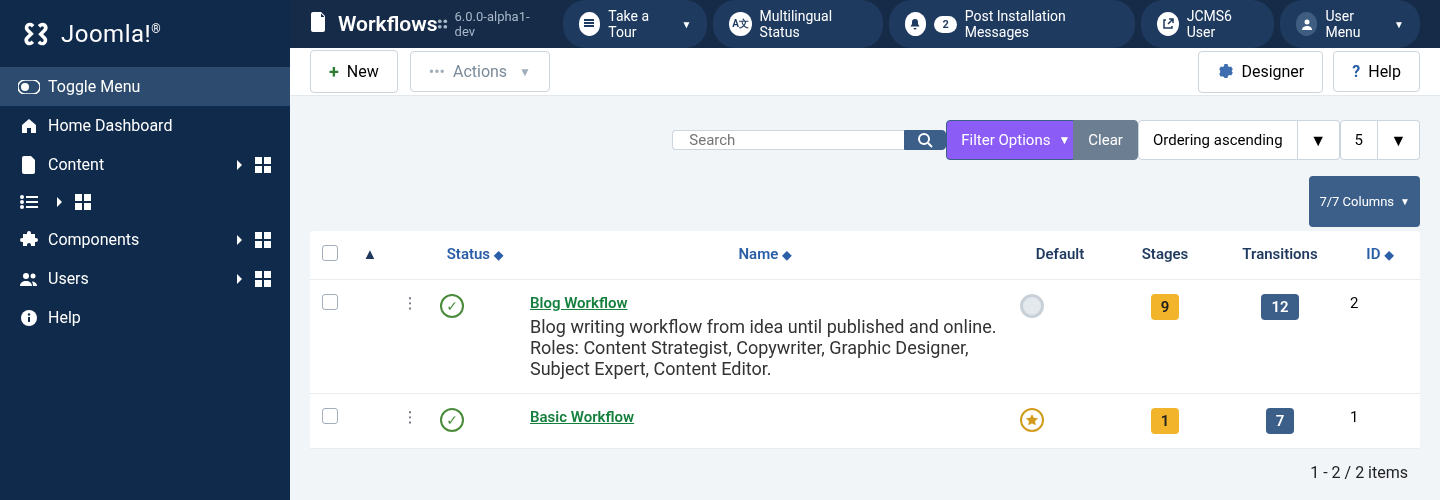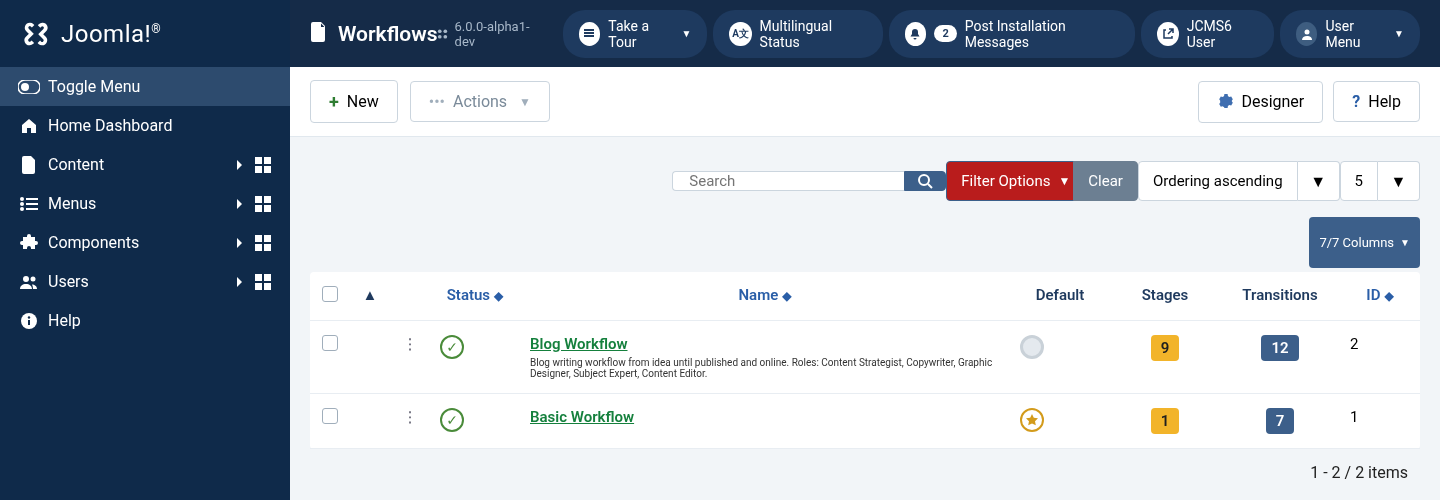--- a/index.html
+++ b/index.html
@@ -36,42 +36,42 @@
     .btn.actions .chev-small { margin-left:12px; color:#a0aebb; font-size:12px;}
     .toolbar-spacer { flex:1; }
     .btn.opts .bicon { color:#2a5ea7; }
     .btn.help2 { margin-left:10px; }
     .btn.help2 .bicon { color:#2a5ea7; font-weight:bold; }
     .filterbar { padding: 24px 20px 8px 20px; }
     .filterbar-row { display:flex; justify-content:flex-end; align-items:center; gap:0; }
     .search-group { display:flex; }
     .search-input { width:232px; border:1px solid #cbd5de; border-right:none; border-radius:4px 0 0 4px; padding: 0 16px; font-size:15px; }
     .search-btn { background:#3c5f8a; color:#fff; border:1px solid #3c5f8a; width:42px; display:inline-flex; align-items:center; justify-content:center; border-radius:0 4px 4px 0; cursor:pointer;}
-    .filter-opts { background:#b91c1c; color:#fff; border:1px solid #3c5f8a; border-radius:4px 0 0 4px; padding:10px 14px; font-size:15px; display:inline-flex; align-items:center; cursor:pointer;}
+    .filter-opts { background:#8b5cf6; color:#fff; border:1px solid #3c5f8a; border-radius:4px 0 0 4px; padding:10px 14px; font-size:15px; display:inline-flex; align-items:center; cursor:pointer;}
     .filter-opts .chev-small { margin-left:8px; font-size:12px; }
     .clear-btn { background:#6c7f92; color:#fff; border:1px solid #6c7f92; border-radius:0 4px 4px 0; padding:10px 14px; font-size:15px; cursor:pointer; margin-left:-12px;}
     .sort-group { display:flex; }
     .sort-select { background:#fff; border:1px solid #cbd5de; border-radius:4px 0 0 4px; padding:10px 14px; font-size:15px; }
     .sort-chev { border:1px solid #cbd5de; border-left:none; width:42px; display:inline-flex; align-items:center; justify-content:center; border-radius:0 4px 4px 0; cursor:pointer; background:#fff;}
     .pagesize { display:flex; }
     .pagesize .val { background:#fff; border:1px solid #cbd5de; border-radius:4px 0 0 4px; padding:10px 14px; font-size:15px; }
     .cols-row { display:flex; justify-content:flex-end; padding: 8px 20px 4px 20px; }
     .cols-btn { background:#3c5f8a; color:#fff; border-radius:4px; padding:18px 10px; font-size:13px; display:inline-flex; align-items:center; cursor:pointer;}
     .cols-btn .chev-small{ margin-left:6px; font-size:10px;}
     .table-wrap { padding: 0 20px; }
     table { width:100%; background:#fff; border-collapse:collapse; border-radius:4px; }
     th, td { text-align:left; padding: 14px 10px; border-bottom:1px solid #e8edf2; font-size:15px; vertical-align:top;}
     th { color:#1f3a5e; font-weight:600;text-align:center; }
     th.sortable { color:#2a5ea7; cursor:pointer; }
     th.sortable .sort-ic { font-size:12px; margin-left:4px; }
     .chk { width:16px; height:16px; border:1.5px solid #a0aebb; border-radius:3px; display:inline-block; }
     .row-menu-icon { color:#556; cursor:pointer; display:inline-block; width:16px; text-align:center;}
     .status-ok { width:24px; height:24px; border:2px solid #4a8b3a; border-radius:50%; display:inline-flex; align-items:center; justify-content:center; color:#4a8b3a; font-size:14px;}
     .wf-link { color:#15803d; font-weight:600; text-decoration:underline; }
-    .wf-desc { color:#333; font-size:10px; margin-top:4px; }
+    .wf-desc { color:#333; font-size:18px; margin-top:4px; }
     .default-off { width:24px; height:24px; border:3px solid #c9d1d8; border-radius:50%; display:inline-block; background:#e4e9ee;}
     .default-on { width:24px; height:24px; border:2px solid #d39b1b; border-radius:50%; display:inline-flex; align-items:center; justify-content:center; color:#d39b1b; }
     .badge-stages { background:#f2b42a; color:#1f1f1f; padding:4px 10px; border-radius:4px; font-weight:600; display:inline-block; text-align:center;}
     .badge-trans { background:#3c5f8a; color:#fff; padding:4px 10px; border-radius:4px; font-weight:600; display:inline-block;}
     .pager { text-align:right; padding: 14px 32px 18px 0; font-size:16px; color:#222; }
     th.c-chk, td.c-chk { width:40px; text-align:center;}
     th.c-ord, td.c-ord { width:40px; text-align:center;}
     th.c-menu, td.c-menu { width:40px; text-align:center;}
     th.c-status, td.c-status { width:90px; }
     th.c-name, td.c-name { }
@@ -134,21 +134,20 @@
           <span class="icon">
             <svg width="18" height="14" viewBox="0 0 18 14" fill="#fff">
               <circle cx="2" cy="2" r="2"></circle>
               <rect x="6" y="1" width="12" height="2"></rect>
               <circle cx="2" cy="7" r="2"></circle>
               <rect x="6" y="6" width="12" height="2"></rect>
               <circle cx="2" cy="12" r="2"></circle>
               <rect x="6" y="11" width="12" height="2"></rect>
             </svg>
           </span>
-          <span class="label">Menus</span>
           <span class="chev">
             <svg width="8" height="12" viewBox="0 0 8 12" fill="#fff">
               <path d="M1 1l5 5-5 5"></path>
             </svg>
           </span>
           <span class="dash-icon">
             <svg width="16" height="16" viewBox="0 0 16 16" fill="#fff">
               <rect x="0" y="0" width="7" height="7"></rect>
               <rect x="9" y="0" width="7" height="7"></rect>
               <rect x="0" y="9" width="7" height="7"></rect>

